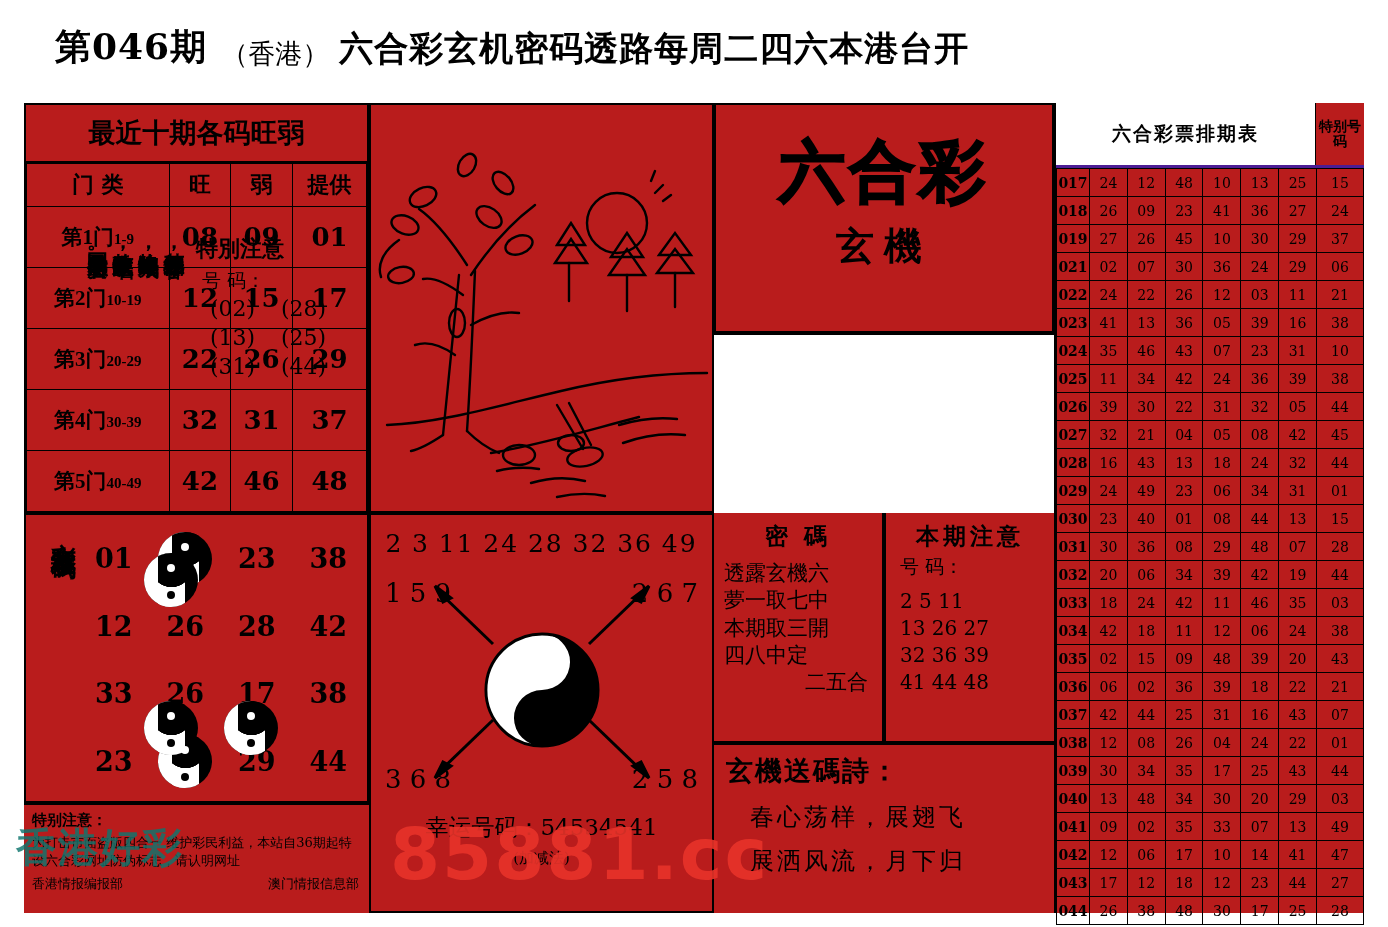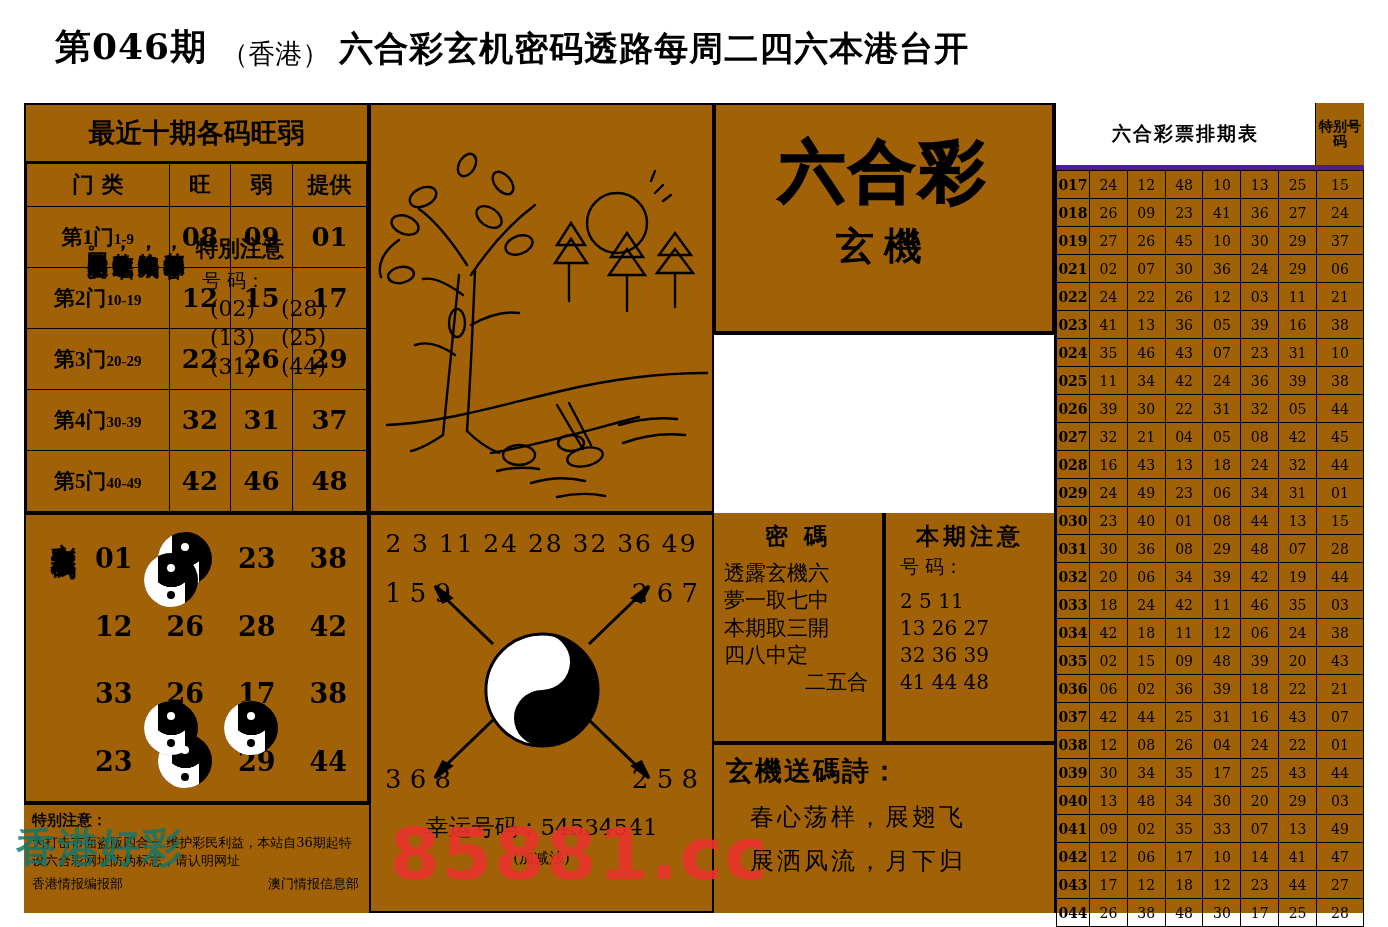--- a/index.html
+++ b/index.html
@@ -19,21 +19,21 @@
     display:flex;align-items:flex-end;white-space:nowrap;
   }
   .hdr-issue{font-family:"DejaVu Serif","Liberation Serif",serif;font-weight:bold;font-size:36px;letter-spacing:1px;}
   .hdr-region{font-size:27px;margin-left:14px;font-family:"DejaVu Serif","Liberation Serif",serif;}
   .hdr-title{font-size:34px;font-weight:bold;margin-left:10px;font-family:"DejaVu Serif","Liberation Serif",serif;letter-spacing:1px;}
 
   
   .frame{position:absolute;left:24px;top:103px;width:1340px;height:810px;border:3px solid #000;box-sizing:border-box;}
 
   
-  .panel{position:absolute;box-sizing:border-box;border:2px solid #000;background:#a16207;}
+  .panel{position:absolute;box-sizing:border-box;border:2px solid #000;background:#b91c1c;}
 
   
   .p-topleft{left:24px;top:103px;width:345px;height:410px;}
   .tl-title{height:56px;display:flex;align-items:center;justify-content:center;font-size:27px;font-weight:bold;border-bottom:2px solid #000;font-family:"DejaVu Serif","Liberation Serif",serif;}
   .tl-table{width:100%;border-collapse:collapse;}
   .tl-table td,.tl-table th{border:1px solid #000;text-align:center;height:58px;font-size:23px;font-family:"DejaVu Serif","Liberation Serif",serif;}
   .tl-table th{font-weight:bold;font-size:22px;height:40px;}
   .tl-table td.cat{font-weight:bold;font-size:21px;font-family:Liberation Serif, serif;}
   .tl-table td.num{font-size:26px;font-weight:bold;font-family:"DejaVu Serif","Liberation Serif",serif;}
   .cat-sub{font-size:15px;}
@@ -100,21 +100,21 @@
   .benqi-lines{font-family:"DejaVu Serif","Liberation Serif",serif;font-size:20px;line-height:1.35;margin:8px 0 0 14px;}
   .benqi-sub{font-family:"DejaVu Serif","Liberation Serif",serif;font-size:19px;margin:2px 0 0 14px;}
 
   
   .p-song{left:714px;top:743px;width:340px;height:170px;border-left:none;border-right:none;border-bottom:none;}
   .song-title{font-family:"DejaVu Serif","Liberation Serif",serif;font-weight:bold;font-size:27px;margin:8px 0 0 12px;letter-spacing:2px;}
   .song-line{font-family:"DejaVu Serif","Liberation Serif",serif;font-size:24px;margin:12px 0 0 36px;letter-spacing:3px;}
 
   
   .p-right{left:1054px;top:103px;width:310px;height:810px;border-top:none;border-right:none;border-bottom:none;}
-  .rt-head{display:flex;height:62px;border-bottom:5px solid #4c1d95;}
+  .rt-head{display:flex;height:62px;border-bottom:3px solid #4c1d95;}
   .rt-head-left{flex:1;display:flex;align-items:center;justify-content:center;border-right:1px solid #000;font-family:"DejaVu Serif","Liberation Serif",serif;font-weight:bold;font-size:19px;letter-spacing:2px;position:relative;background:#fff;}
   .rt-head-right{width:48px;display:flex;align-items:center;justify-content:center;font-family:"DejaVu Serif","Liberation Serif",serif;font-size:14px;font-weight:bold;text-align:center;line-height:1.1;}
   .rt-table{width:100%;border-collapse:collapse;}
   .rt-table td{border:1px solid #000;text-align:center;font-family:"DejaVu Serif","Liberation Serif",serif;font-size:14px;height:25px;}
   .rt-table td.idx{width:30px;font-weight:bold;}
   .rt-table td.sp{width:44px;}
 
   
   .wm-left{position:absolute;left:16px;top:820px;font-family:"DejaVu Serif","Liberation Serif",serif;font-size:40px;font-weight:bold;color:#0f766e;opacity:.82;letter-spacing:2px;}
   .wm-big{position:absolute;left:390px;top:812px;font-family:"DejaVu Sans","Liberation Sans",sans-serif;font-size:72px;font-weight:bold;color:#e8332a;opacity:.9;letter-spacing:2px;}

